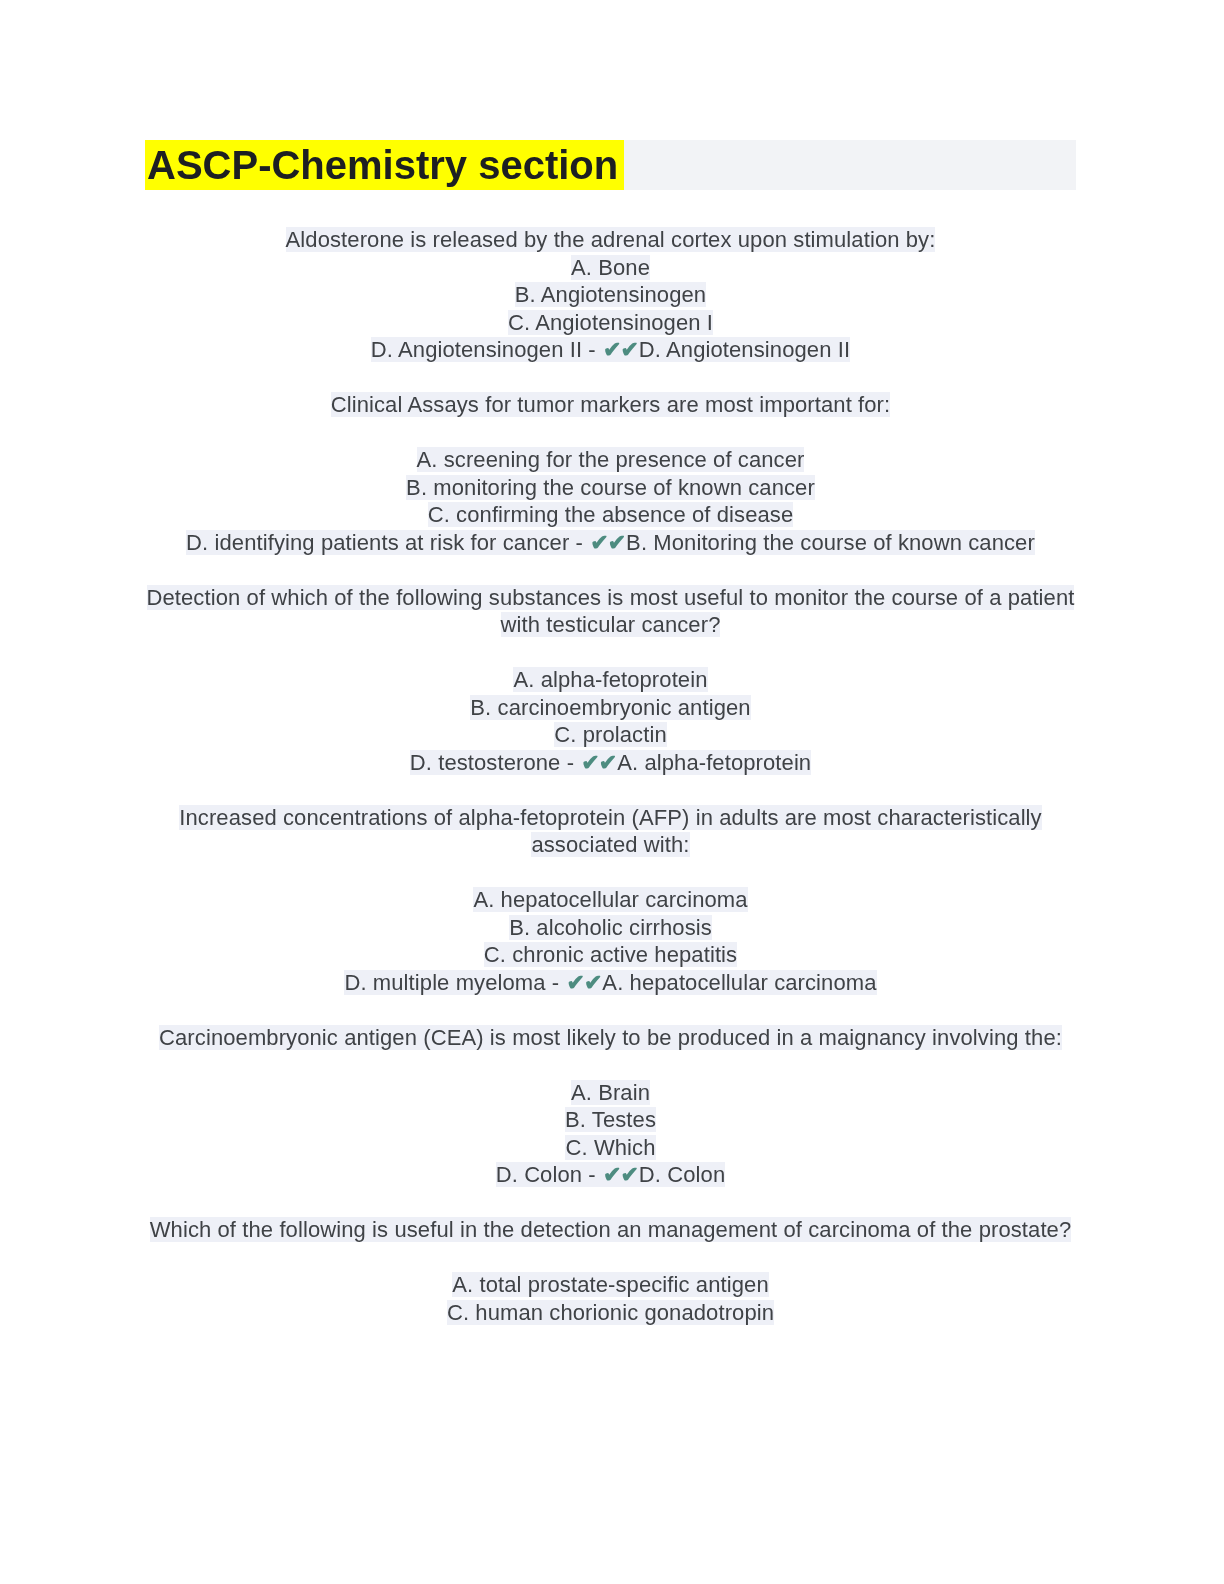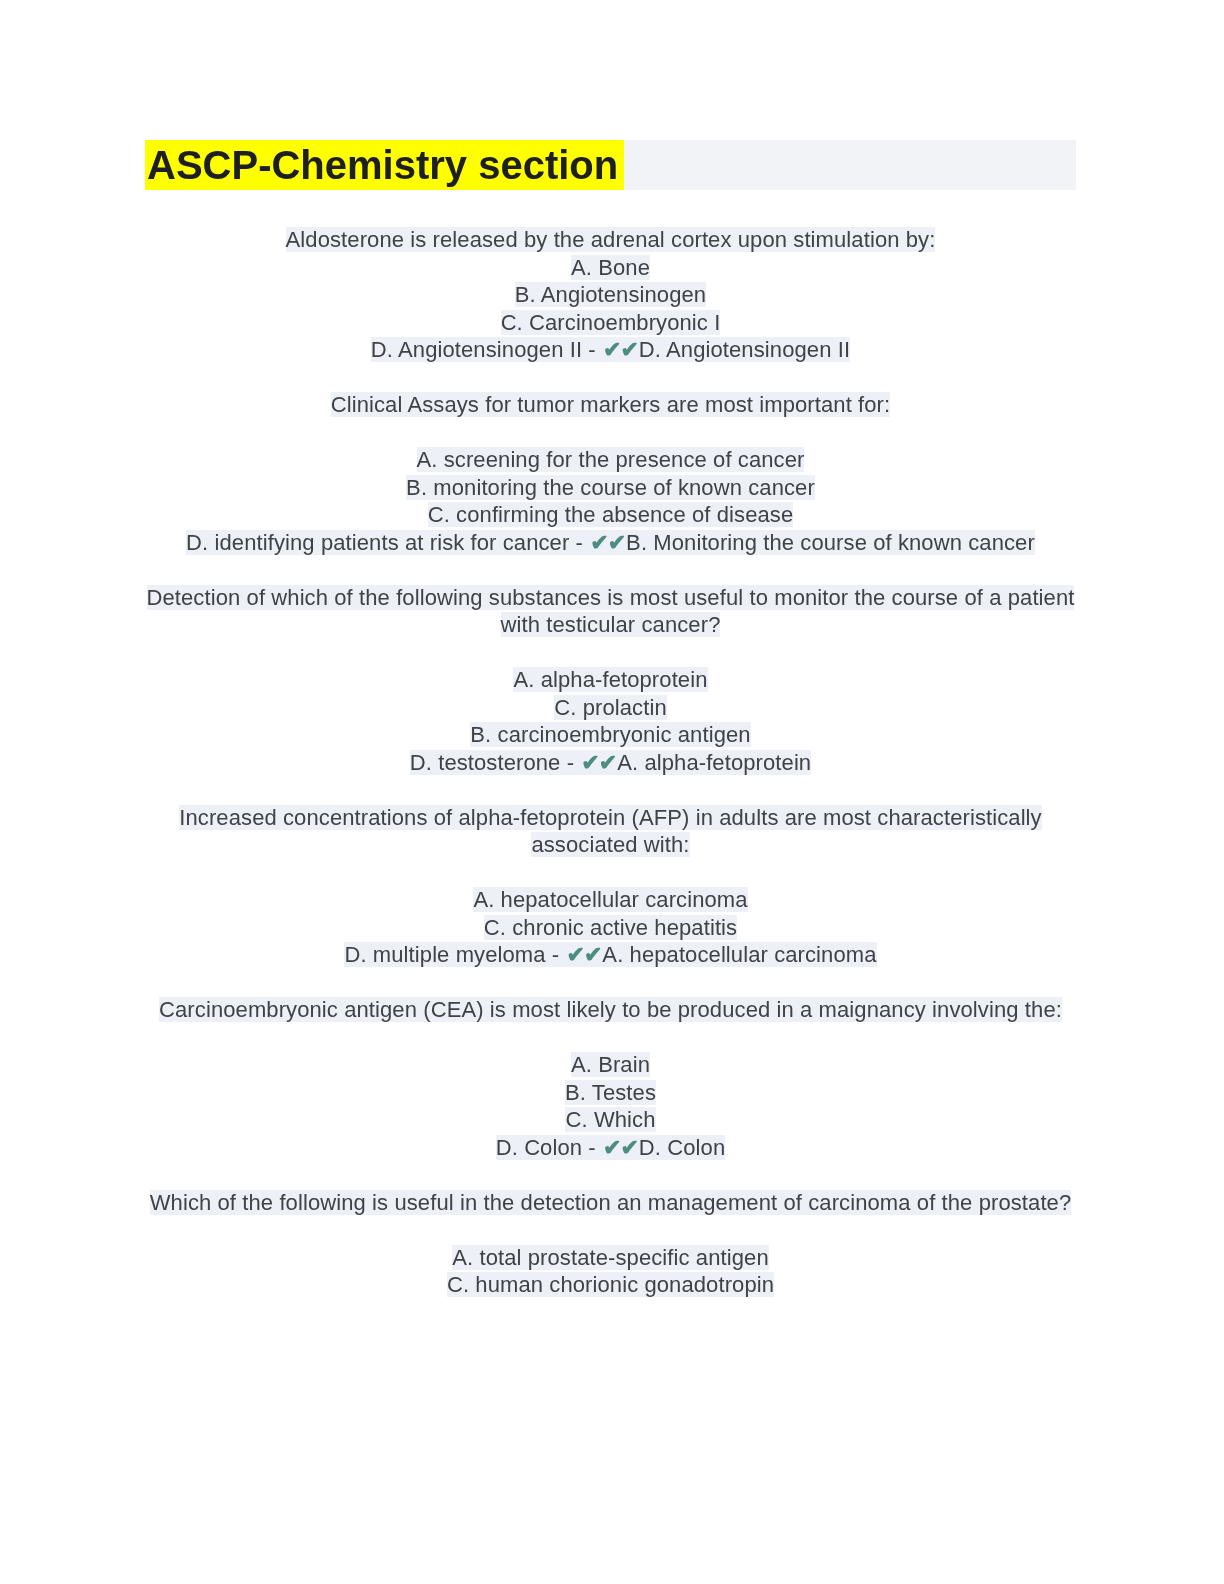--- a/index.html
+++ b/index.html
@@ -71,43 +71,44 @@
 <div class="page">
   <div class="title-row">
     <h1 class="doc-title">ASCP-Chemistry section</h1>
     <div class="title-filler"></div>
   </div>
   <div>
       <div class="question">
         <p class="line"><span class="hl">Aldosterone is released by the adrenal cortex upon stimulation by:</span></p>
         <p class="line"><span class="hl">A. Bone</span></p>
         <p class="line"><span class="hl">B. Angiotensinogen</span></p>
-        <p class="line"><span class="hl">C. Carcinoembryonic I</span></p>
+        <p class="line"><span class="hl">C. Angiotensinogen I</span></p>
         <p class="line"><span class="hl">D. Angiotensinogen II</span><span class="hl"> - </span><span class="hl check">✔✔</span><span class="hl">D. Angiotensinogen II</span></p>
       </div>
       <div class="question">
         <p class="line"><span class="hl">Clinical Assays for tumor markers are most important for:</span></p>
         <div class="gap"></div>
         <p class="line"><span class="hl">A. screening for the presence of cancer</span></p>
         <p class="line"><span class="hl">B. monitoring the course of known cancer</span></p>
         <p class="line"><span class="hl">C. confirming the absence of disease</span></p>
         <p class="line"><span class="hl">D. identifying patients at risk for cancer</span><span class="hl"> - </span><span class="hl check">✔✔</span><span class="hl">B. Monitoring the course of known cancer</span></p>
       </div>
       <div class="question">
         <p class="line"><span class="hl">Detection of which of the following substances is most useful to monitor the course of a patient with testicular cancer?</span></p>
         <div class="gap"></div>
         <p class="line"><span class="hl">A. alpha-fetoprotein</span></p>
+        <p class="line"><span class="hl">B. carcinoembryonic antigen</span></p>
         <p class="line"><span class="hl">C. prolactin</span></p>
-        <p class="line"><span class="hl">B. carcinoembryonic antigen</span></p>
         <p class="line"><span class="hl">D. testosterone</span><span class="hl"> - </span><span class="hl check">✔✔</span><span class="hl">A. alpha-fetoprotein</span></p>
       </div>
       <div class="question">
         <p class="line"><span class="hl">Increased concentrations of alpha-fetoprotein (AFP) in adults are most characteristically associated with:</span></p>
         <div class="gap"></div>
         <p class="line"><span class="hl">A. hepatocellular carcinoma</span></p>
+        <p class="line"><span class="hl">B. alcoholic cirrhosis</span></p>
         <p class="line"><span class="hl">C. chronic active hepatitis</span></p>
         <p class="line"><span class="hl">D. multiple myeloma</span><span class="hl"> - </span><span class="hl check">✔✔</span><span class="hl">A. hepatocellular carcinoma</span></p>
       </div>
       <div class="question">
         <p class="line"><span class="hl">Carcinoembryonic antigen (CEA) is most likely to be produced in a maignancy involving the:</span></p>
         <div class="gap"></div>
         <p class="line"><span class="hl">A. Brain</span></p>
         <p class="line"><span class="hl">B. Testes</span></p>
         <p class="line"><span class="hl">C. Which</span></p>
         <p class="line"><span class="hl">D. Colon</span><span class="hl"> - </span><span class="hl check">✔✔</span><span class="hl">D. Colon</span></p>

